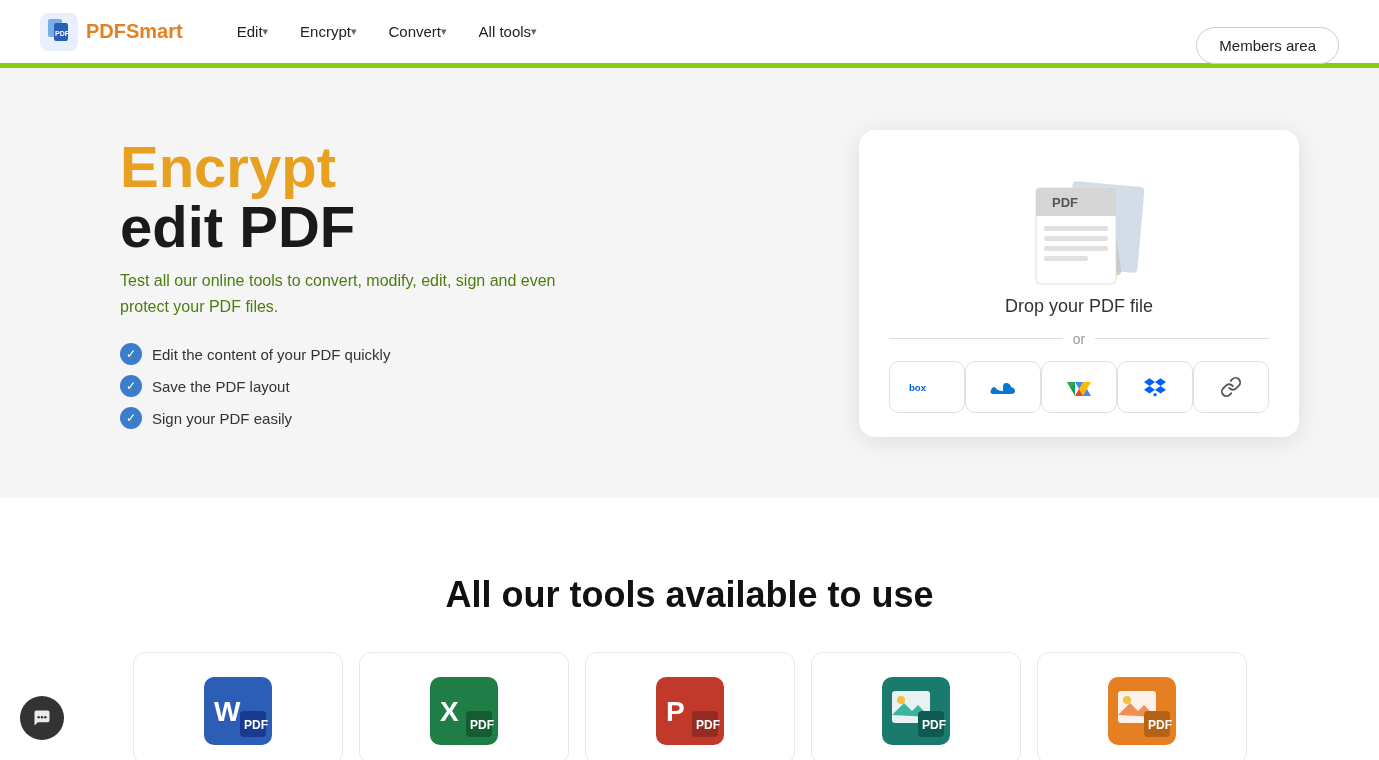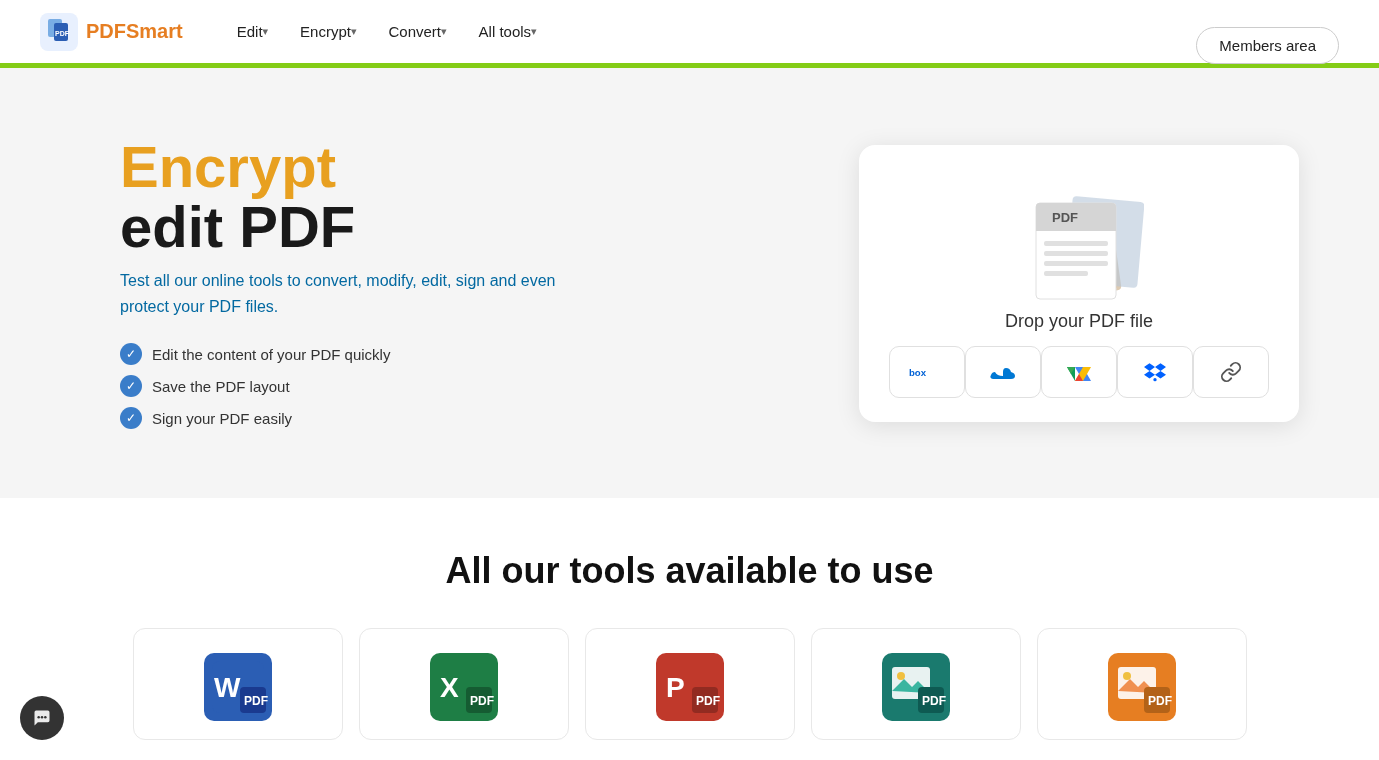--- a/index.html
+++ b/index.html
@@ -75,21 +75,21 @@
     .hero-left { max-width: 520px; }
     .hero-title {
       font-size: 58px;
       line-height: 1.05;
       margin-bottom: 10px;
     }
     .hero-title .highlight { color: #e8a020; font-weight: 700; }
     .hero-title .normal { color: #1a1a1a; font-weight: 700; }
     .hero-subtitle {
       font-size: 16px;
-      color: #0369a1;
+      color: #4d7c0f;
       margin-bottom: 24px;
       line-height: 1.6;
       max-width: 460px;
     }
     .hero-checks { list-style: none; display: flex; flex-direction: column; gap: 10px; }
     .hero-checks li {
       display: flex;
       align-items: center;
       gap: 10px;
       font-size: 15px;
@@ -176,20 +176,21 @@
     .tools-section {
       background: #fff;
       padding: 52px 80px 40px;
     }
     .tools-title {
       text-align: center;
       font-size: 36px;
       font-weight: 700;
       color: #111;
       margin-bottom: 36px;
+      margin-top: 24px;
     }
     .tools-grid {
       display: flex;
       gap: 16px;
       justify-content: center;
       flex-wrap: wrap;
     }
     .tool-card {
       border: 1.5px solid #e8e8e8;
       border-radius: 12px;
@@ -308,20 +309,25 @@
 
         <rect x="30" y="60" width="64" height="5" rx="2" fill="#e0e0e0"></rect>
         <rect x="30" y="70" width="64" height="5" rx="2" fill="#e0e0e0"></rect>
         <rect x="30" y="80" width="64" height="5" rx="2" fill="#e0e0e0"></rect>
         <rect x="30" y="90" width="44" height="5" rx="2" fill="#e0e0e0"></rect>
       </svg>
     </div>
 
     <p class="drop-label">Drop your PDF file</p>
 
+    <div class="divider-row">
+      <div class="divider-line"></div>
+      <span class="divider-text">or</span>
+      <div class="divider-line"></div>
+    </div>
 
 
     <div class="cloud-icons">
 
       <div class="cloud-icon-btn">
         <svg width="36" height="18" viewBox="0 0 60 24" fill="none">
           <text x="0" y="18" font-size="16" fill="#0061d5" font-family="Arial" font-weight="bold">box</text>
         </svg>
       </div>
 

